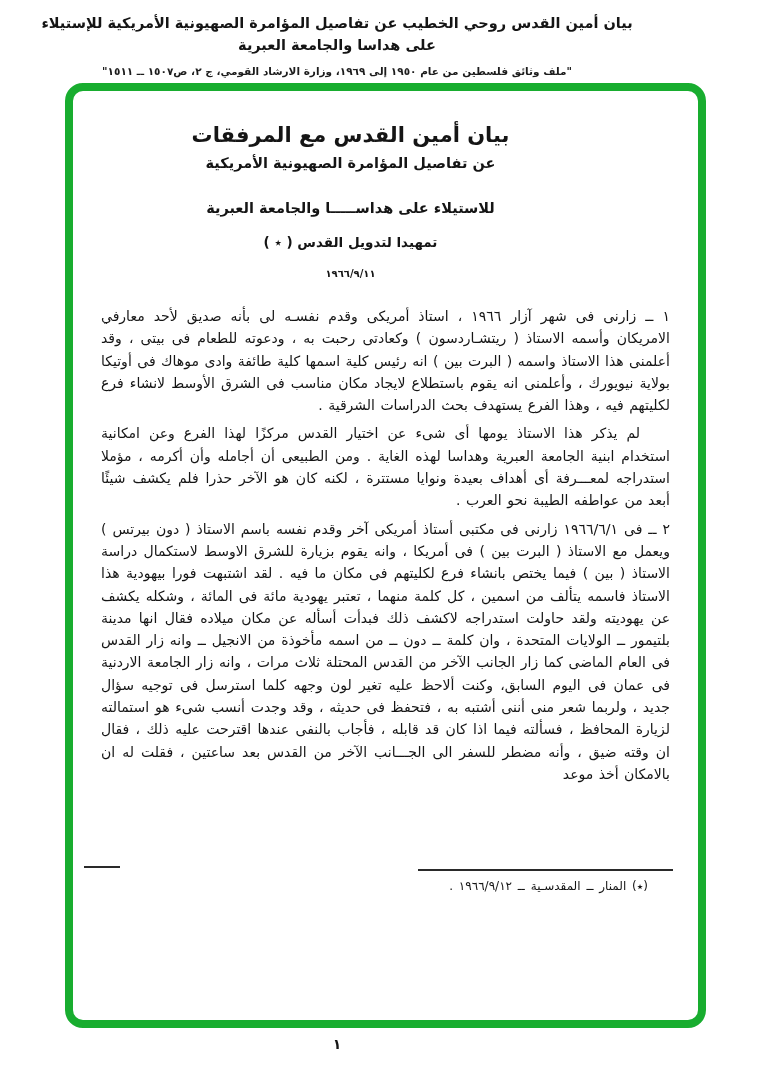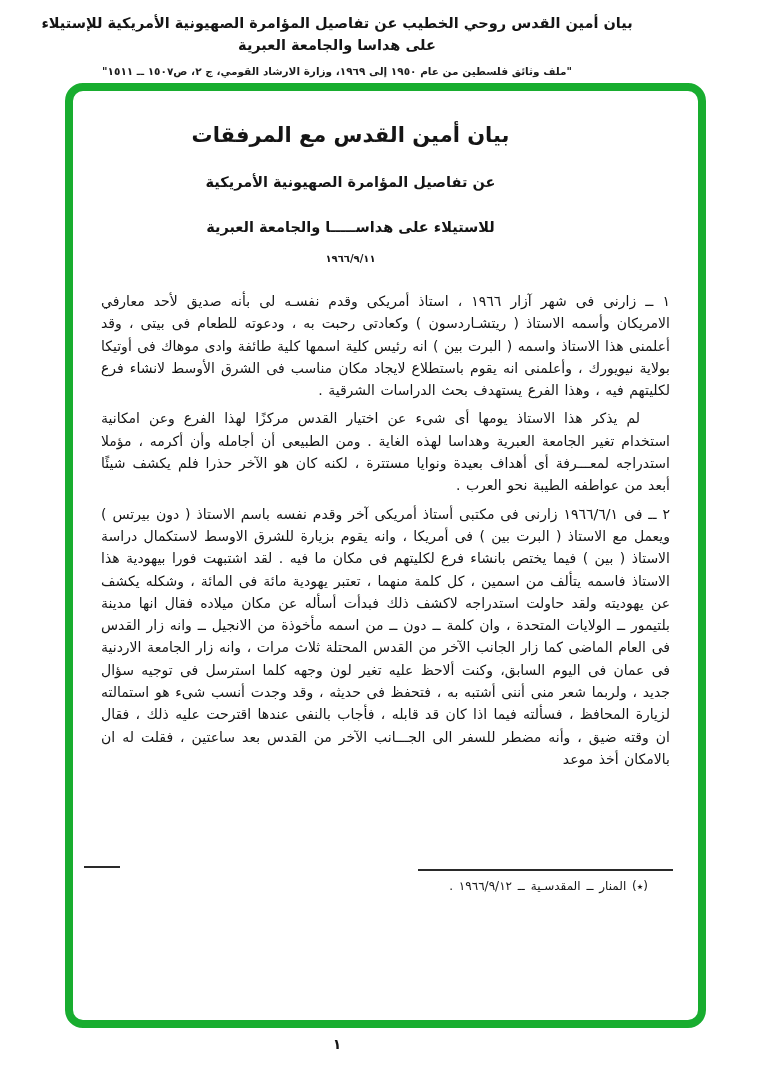--- a/index.html
+++ b/index.html
@@ -36,21 +36,21 @@
     border-radius:18px;
     background:#fff;
     padding:30px 0 0 0;
   }
 
   .doc-titles{
     direction:rtl;text-align:center;
     padding-right:70px;  
   }
   .doc-title{font-size:21px;font-weight:bold;line-height:28px;}
-  .doc-sub1{font-size:14.5px;font-weight:bold;line-height:20px;margin-top:23px;}
+  .doc-sub1{font-size:14.5px;font-weight:bold;line-height:20px;margin-top:4px;}
   .doc-sub2{font-size:14.5px;font-weight:bold;line-height:20px;margin-top:25px;}
   .doc-sub3{font-size:13.5px;font-weight:bold;line-height:20px;margin-top:14px;}
   .doc-date{font-size:10px;font-weight:bold;line-height:20px;margin-top:12px;}
 
   
   .doc-body{
     direction:rtl;
     margin-top:21px;
     padding:0 28px 0 28px;
     height:558px;
@@ -94,26 +94,27 @@
     <div class="h1">بيان أمين القدس روحي الخطيب عن تفاصيل المؤامرة الصهيونية الأمريكية للإستيلاء على هداسا والجامعة العبرية</div>
     <div class="h2">"ملف وثائق فلسطين من عام ١٩٥٠ إلى ١٩٦٩، وزارة الارشاد القومي، ج ٢، ص١٥٠٧ ــ ١٥١١"</div>
   </div>
 
   <div class="doc-frame" style="border-color: rgb(24, 173, 47);">
 
     <div class="doc-titles">
       <div class="doc-title">بيان أمين القدس مع المرفقات</div>
       <div class="doc-sub1">عن تفاصيل المؤامرة الصهيونية الأمريكية</div>
       <div class="doc-sub2">للاستيلاء على هداســـــا والجامعة العبرية</div>
+      <div class="doc-sub3">تمهيدا لتدويل القدس ( ٭ )</div>
       <div class="doc-date">١٩٦٦/٩/١١</div>
     </div>
 
     <div class="doc-body">
       <p><span class="para-num">١ ــ</span><span>زارنى فى شهر آزار ١٩٦٦ ، استاذ أمريكى وقدم نفسـه لى بأنه صديق لأحد معارفي الامريكان وأسمه الاستاذ ( ريتشـاردسون ) وكعادتى رحبت به ، ودعوته للطعام فى بيتى ، وقد أعلمنى هذا الاستاذ واسمه ( البرت بين ) انه رئيس كلية اسمها كلية طائفة وادى موهاك فى أوتيكا بولاية نيويورك ، وأعلمنى انه يقوم باستطلاع لايجاد مكان مناسب فى الشرق الأوسط لانشاء فرع لكليتهم فيه ، وهذا الفرع يستهدف بحث الدراسات الشرقية .</span></p>
-      <p class="indent"><span>لم يذكر هذا الاستاذ يومها أى شىء عن اختيار القدس مركزًا لهذا الفرع وعن امكانية استخدام تغير الجامعة العبرية وهداسا لهذه الغاية . ومن الطبيعى أن أجامله وأن أكرمه ، مؤملا استدراجه لمعـــرفة أى أهداف بعيدة ونوايا مستترة ، لكنه كان هو الآخر حذرا فلم يكشف شيئًا أبعد من عواطفه الطيبة نحو العرب .</span></p>
+      <p class="indent"><span>لم يذكر هذا الاستاذ يومها أى شىء عن اختيار القدس مركزًا لهذا الفرع وعن امكانية استخدام ابنية الجامعة العبرية وهداسا لهذه الغاية . ومن الطبيعى أن أجامله وأن أكرمه ، مؤملا استدراجه لمعـــرفة أى أهداف بعيدة ونوايا مستترة ، لكنه كان هو الآخر حذرا فلم يكشف شيئًا أبعد من عواطفه الطيبة نحو العرب .</span></p>
       <p><span class="para-num">٢ ــ</span><span>فى ١٩٦٦/٦/١ زارنى فى مكتبى أستاذ أمريكى آخر وقدم نفسه باسم الاستاذ ( دون بيرتس ) ويعمل مع الاستاذ ( البرت بين ) فى أمريكا ، وانه يقوم بزيارة للشرق الاوسط لاستكمال دراسة الاستاذ ( بين ) فيما يختص بانشاء فرع لكليتهم فى مكان ما فيه . لقد اشتبهت فورا بيهودية هذا الاستاذ فاسمه يتألف من اسمين ، كل كلمة منهما ، تعتبر يهودية مائة فى المائة ، وشكله يكشف عن يهوديته ولقد حاولت استدراجه لاكشف ذلك فبدأت أسأله عن مكان ميلاده فقال انها مدينة بلتيمور ــ الولايات المتحدة ، وان كلمة ــ دون ــ من اسمه مأخوذة من الانجيل ــ وانه زار القدس فى العام الماضى كما زار الجانب الآخر من القدس المحتلة ثلاث مرات ، وانه زار الجامعة الاردنية فى عمان فى اليوم السابق، وكنت ألاحظ عليه تغير لون وجهه كلما استرسل فى توجيه سؤال جديد ، ولربما شعر منى أننى أشتبه به ، فتحفظ فى حديثه ، وقد وجدت أنسب شىء هو استمالته لزيارة المحافظ ، فسألته فيما اذا كان قد قابله ، فأجاب بالنفى عندها اقترحت عليه ذلك ، فقال ان وقته ضيق ، وأنه مضطر للسفر الى الجـــانب الآخر من القدس بعد ساعتين ، فقلت له ان بالامكان أخذ موعد</span></p>
     </div>
 
     <div class="footnote-rule-left"></div>
     <div class="footnote-rule"></div>
     <div class="footnote">(٭) المنار ــ المقدسـية ــ ١٩٦٦/٩/١٢ .</div>
   </div>
 
   <div class="page-number">١</div>
 

